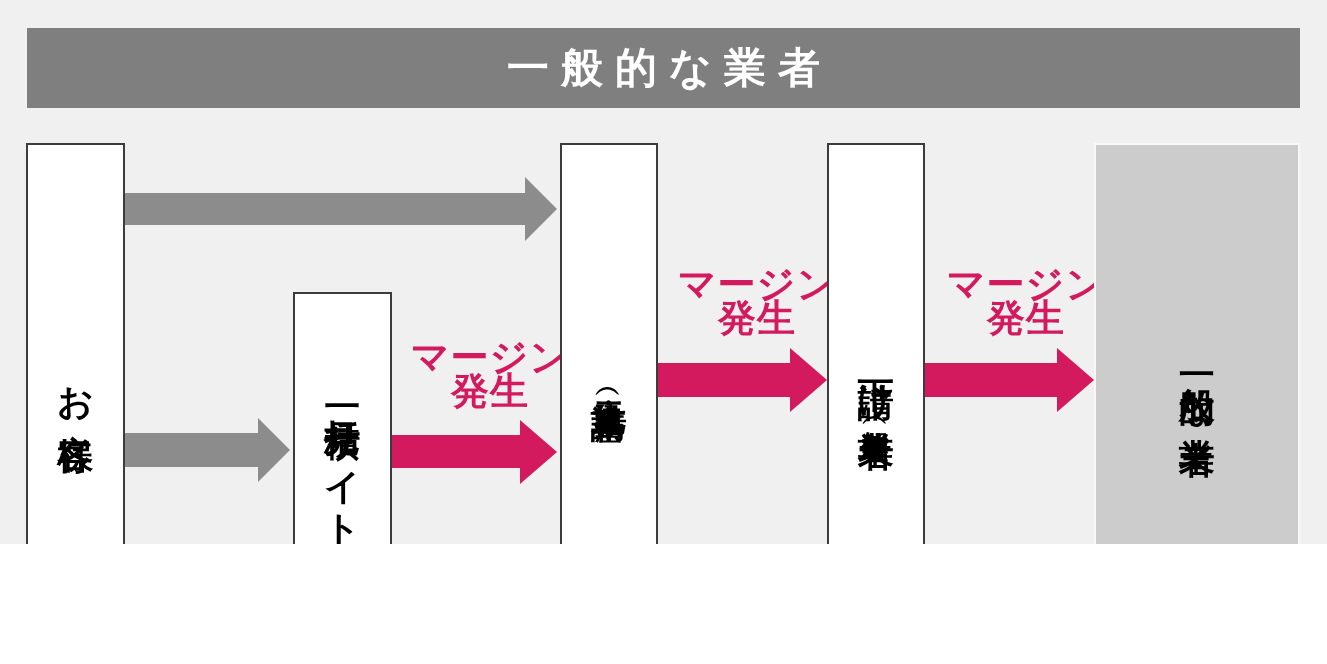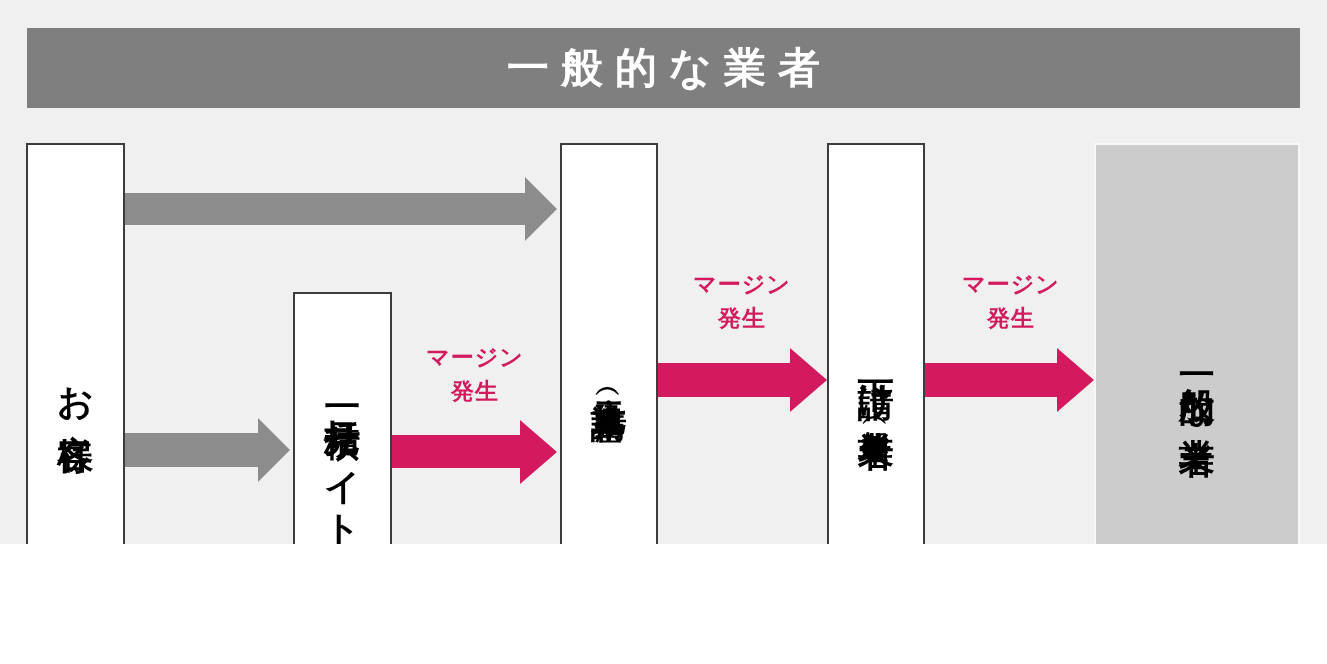--- a/index.html
+++ b/index.html
@@ -32,21 +32,21 @@
   .arrow-body{position:absolute;}
   .arrow-head{position:absolute;width:0;height:0;}
   .gray .arrow-body{background:var(--arrow-gray);}
   .gray .arrow-head{border-top:32px solid transparent;border-bottom:32px solid transparent;
     border-left:32px solid var(--arrow-gray);}
   .pink .arrow-body{background:var(--accent-pink);}
   .pink .arrow-head{border-top:32px solid transparent;border-bottom:32px solid transparent;
     border-left:37px solid var(--accent-pink);}
 
   .margin-label{position:absolute;width:170px;text-align:center;color:var(--accent-pink);
-    font-size:23px;font-weight:700;line-height:34px;letter-spacing:1px;}
+    font-size:38px;font-weight:700;line-height:34px;letter-spacing:1px;margin-left:15px;}
   .margin-label span{display:block;}
 </style>
 </head>
 <body>
 
 <div class="stage">
 
   <div class="banner">
     <div class="banner-title">一般的な業者</div>
   </div>

